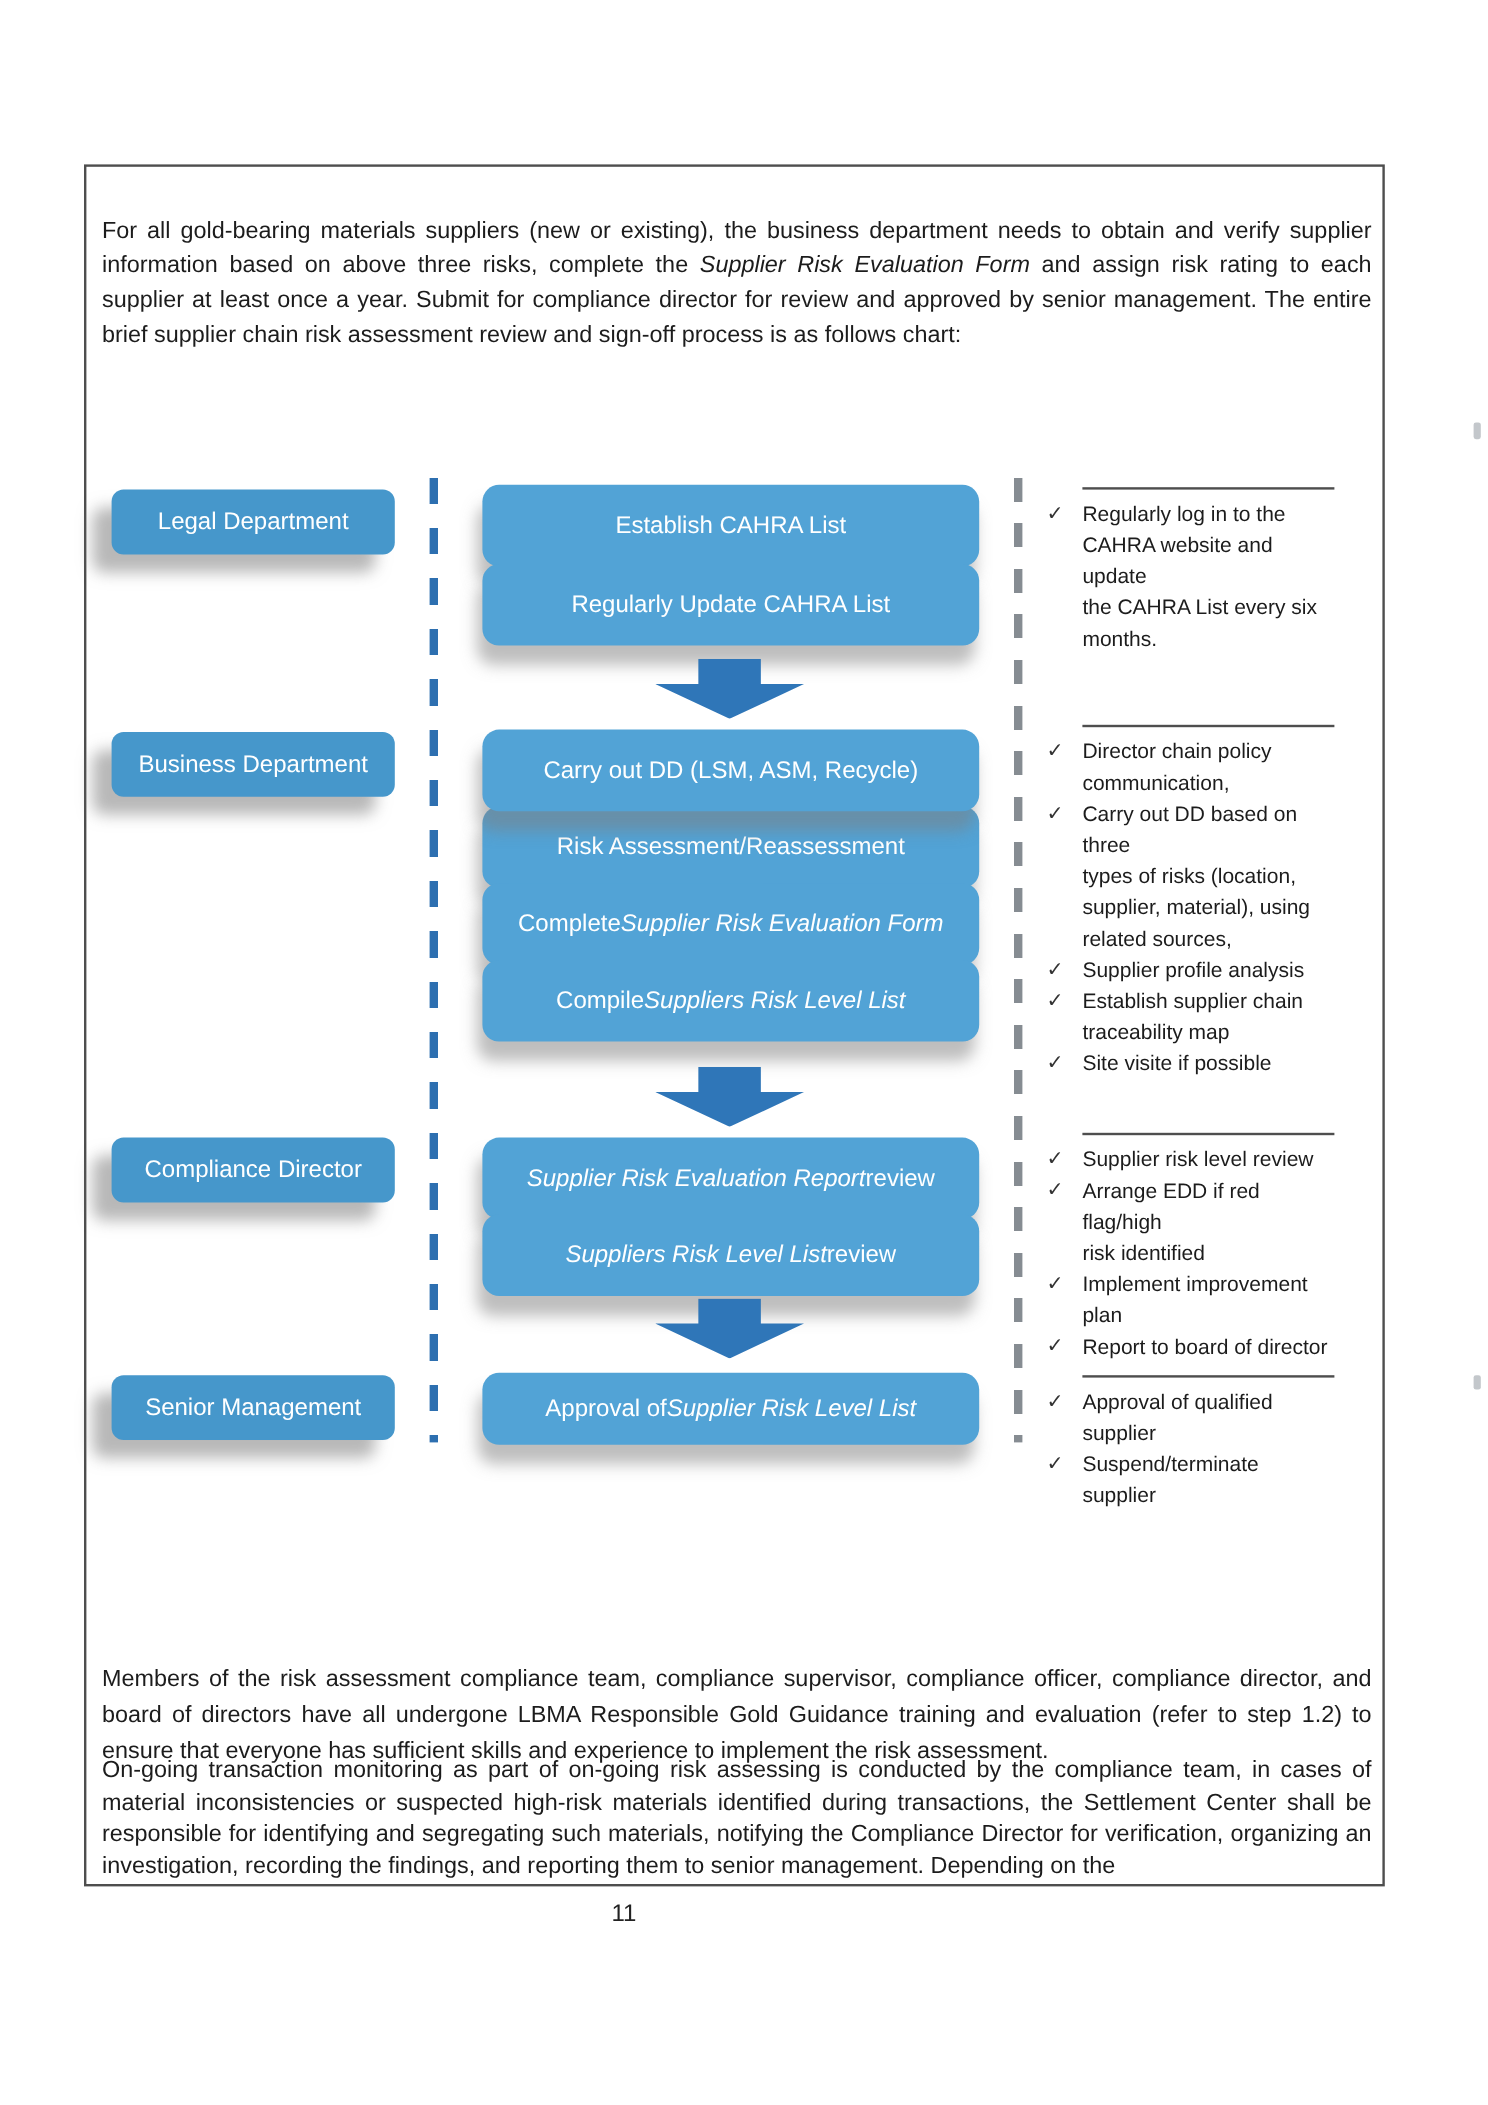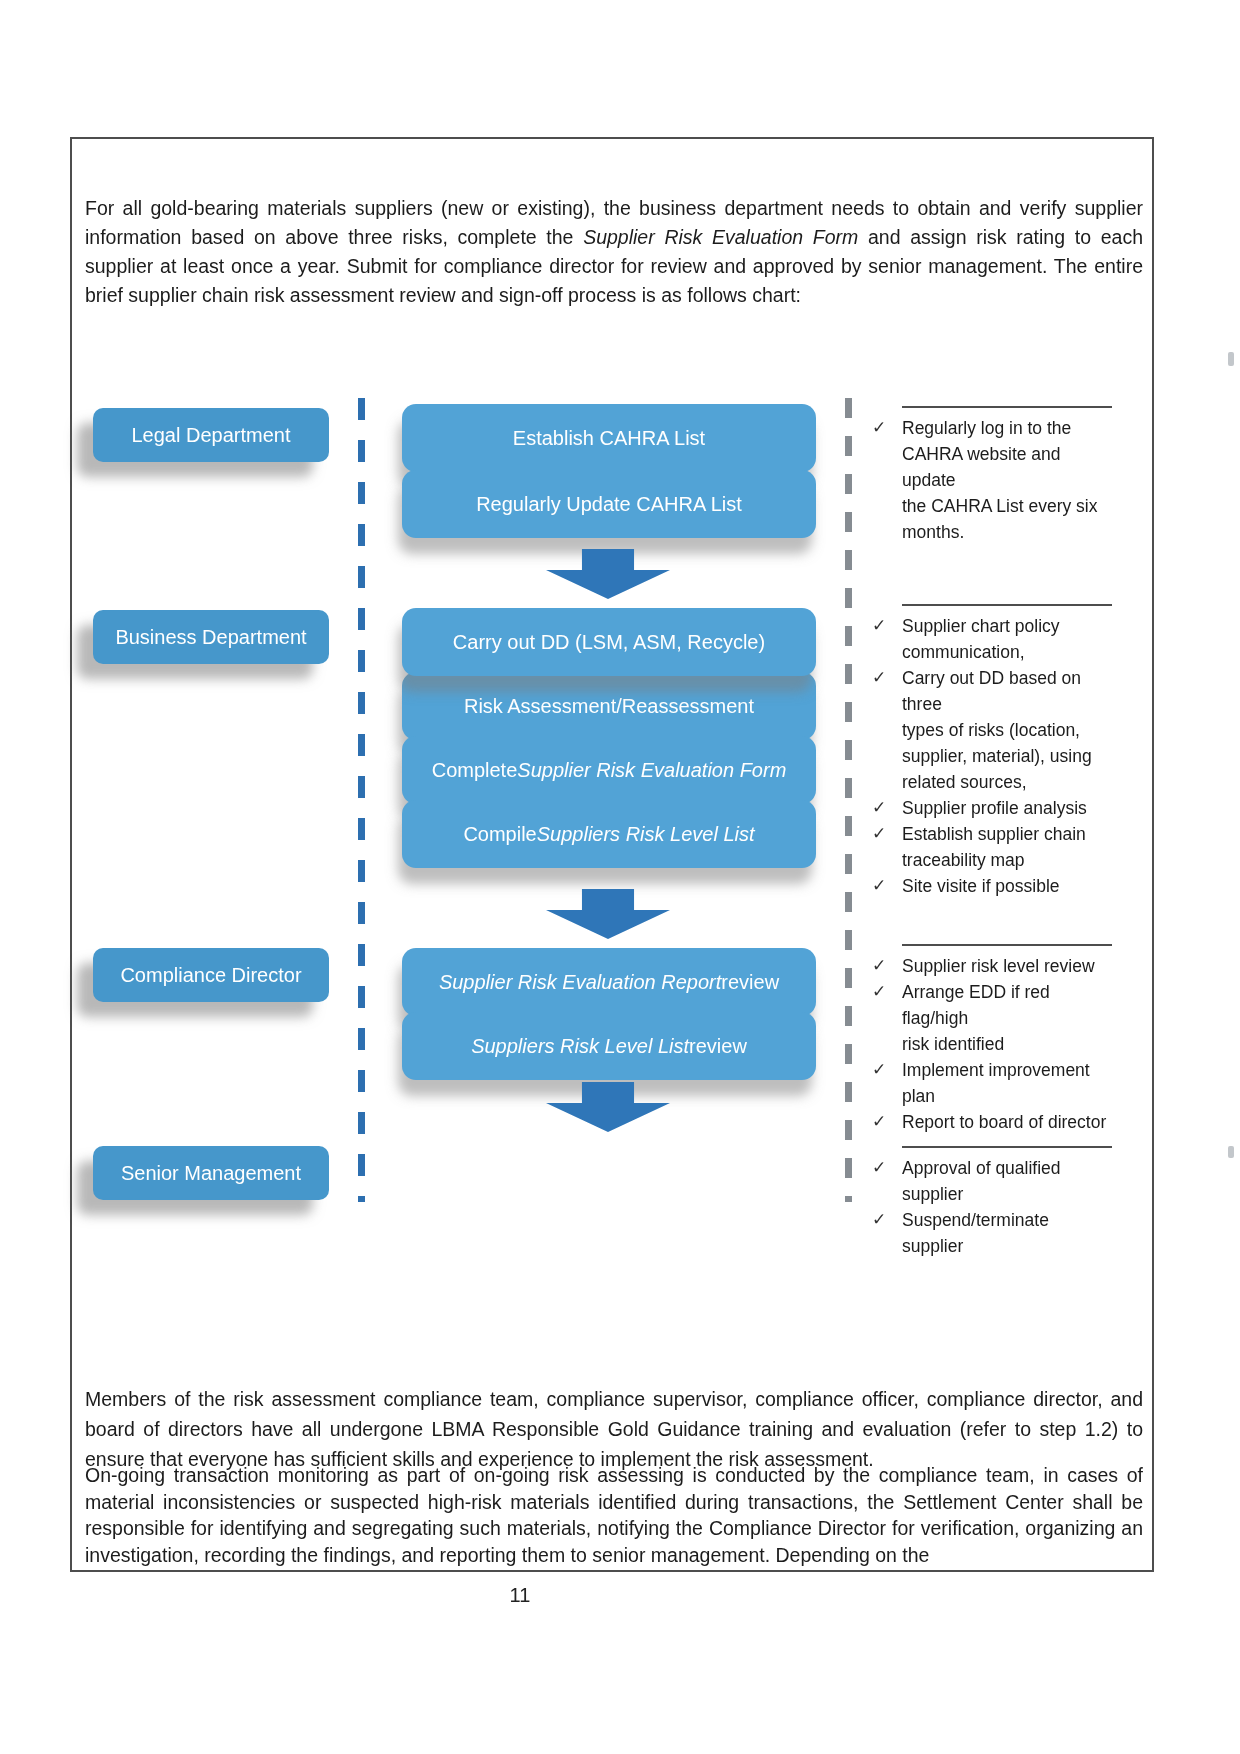--- a/index.html
+++ b/index.html
@@ -14,21 +14,21 @@
   }
   #border-box{
     position:absolute;left:70px;top:137px;width:1080px;height:1431px;
     border:2px solid var(--rule-line,#4e4e4e);
   }
   
   .para{
     position:absolute;left:85px;width:1058px;
     text-align:justify;color:var(--text,#1c1c1c);
   }
-  #para-intro{top:194px;font-size:19.5px;line-height:29px;}
+  #para-intro{top:178px;font-size:19.5px;line-height:29px;}
   #para-members{top:1368px;font-size:19.5px;line-height:30px;margin-top:16px;}
   #para-ongoing{top:1462px;font-size:19.5px;line-height:26.5px;}
   .it{font-style:italic;}
 
   
   .dept-box{
     position:absolute;left:93px;width:236px;height:54px;
     background:var(--department-box,#4697cb);
     border-radius:10px;
     color:#ffffff;font-size:20px;
@@ -154,36 +154,40 @@
       <span class="it">Supplier Risk Evaluation Report</span>
       <span> review</span>
     </div>
   <div class="step-box" id="step-3b">
       <span class="it">Suppliers Risk Level List</span>
       <span> review</span>
     </div>
 
   <div class="arrow" id="arrow-3"></div>
 
+  <div class="step-box" id="step-4a">
+      <span>Approval of </span>
+      <span class="it">Supplier Risk Level List</span>
+    </div>
 
   <div class="notes" id="notes-1">
       <div class="overline"></div>
       <div class="note-item">
         <span class="check">✓</span>
         <span class="note-text">Regularly log in to the
 CAHRA website and update
 the CAHRA List every six
 months.</span>
       </div>
     </div>
   <div class="notes" id="notes-2">
       <div class="overline"></div>
       <div class="note-item">
         <span class="check">✓</span>
-        <span class="note-text">Supplier chart policy
+        <span class="note-text">Director chain policy
 communication,</span>
       </div>
       <div class="note-item">
         <span class="check">✓</span>
         <span class="note-text">Carry out DD based on three
 types of risks (location,
 supplier, material), using
 related sources,</span>
       </div>
       <div class="note-item">

